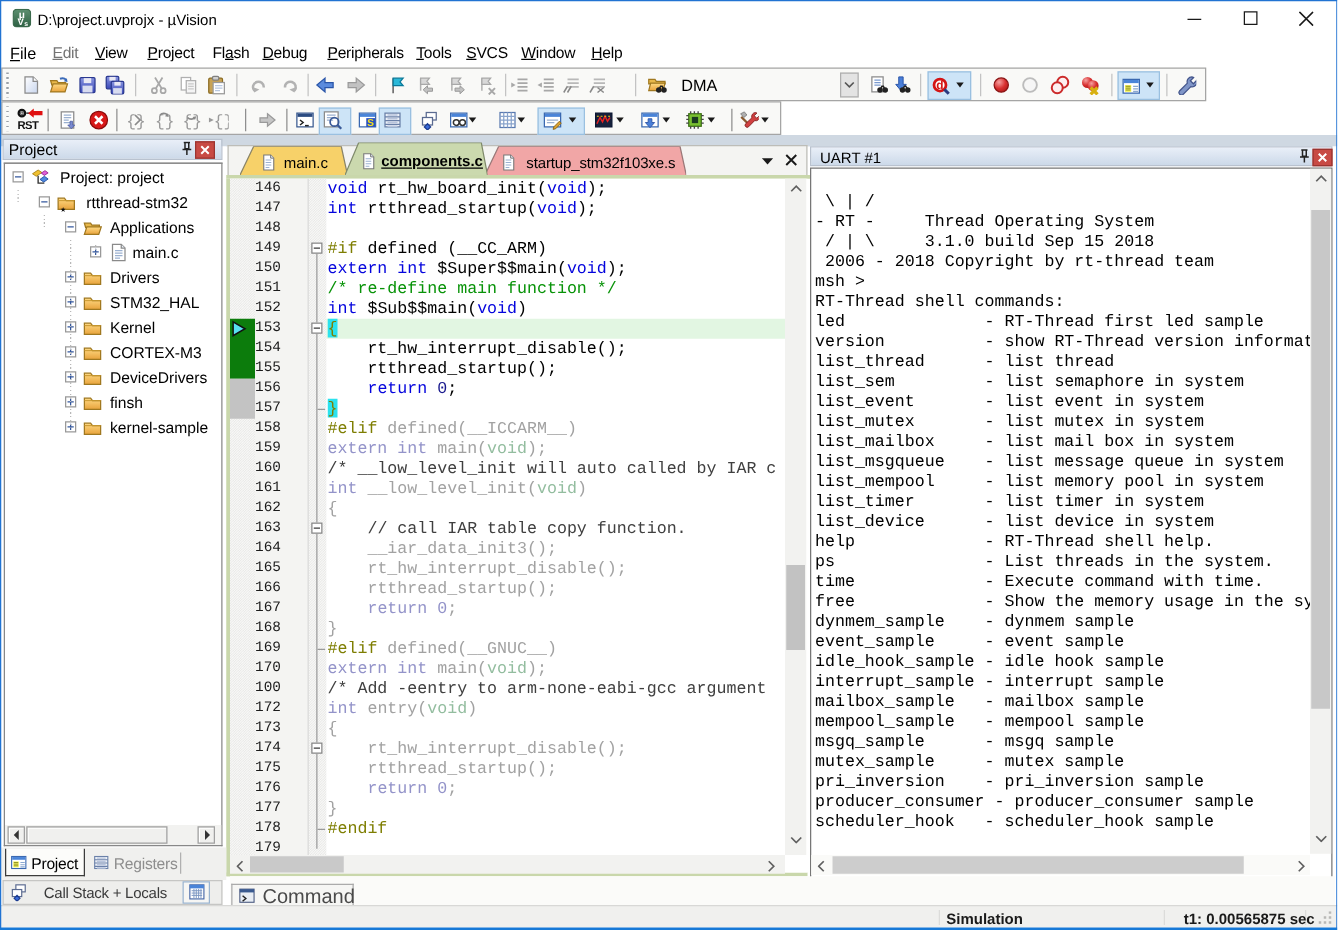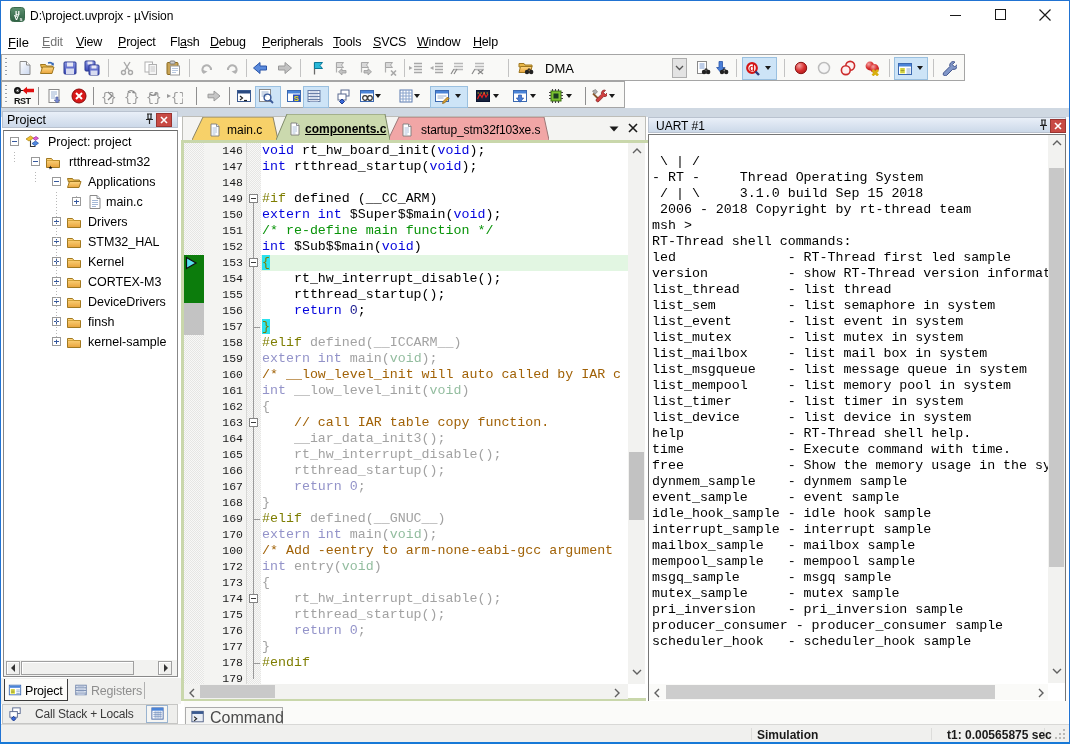--- a/index.html
+++ b/index.html
@@ -19,21 +19,21 @@
 .pm.plus b{position:absolute;left:3px;top:1px;width:1px;height:5px;background:#35589e}
 .fold{position:absolute;width:9px;height:9px;background:#fff;border:1px solid #848484}
 .fold i{position:absolute;left:1px;top:3px;width:5px;height:1px;background:#3a3a3a}
 .cl{height:16px;white-space:pre}
 .k{color:#0404dd}
 .c{color:#089308}
 .p{color:#7e7e02}
 .gy{color:#a2a2a2}
 .gk{color:#9393c9}
 .gv{color:#93bd9f}
-.gc{color:#a16207}
+.gc{color:#404040}
 .br{color:#7e7e02;background:#2be2ee}
 .n{color:#1a1a8e}
 </style>
 </head>
 <body>
 <div id="page">
 
 <div class="abs" style="left:0;top:0;width:1070px;height:30px;background:#fff"></div>
 <svg class="abs" style="left:10px;top:7px" width="15" height="15" viewBox="0 0 15 15">
       <defs>
@@ -536,21 +536,21 @@
     </svg>
 <div class="abs" style="left:184px;top:143px;width:462px;height:555px;background:#fff"></div>
 <div class="abs" style="left:184px;top:143px;width:20px;height:541px;background:#f8f8f7;background-image:linear-gradient(45deg,#e6e6e4 25%,transparent 25%,transparent 75%,#e6e6e4 75%),linear-gradient(45deg,#e6e6e4 25%,transparent 25%,transparent 75%,#e6e6e4 75%);background-size:2px 2px;background-position:0 0,1px 1px;"></div>
 <div class="abs" style="left:204px;top:143px;width:42px;height:541px;background:#f4f4f2"></div>
 <div class="abs" style="left:246px;top:143px;width:15px;height:541px;background:#f8f8f7;background-image:linear-gradient(45deg,#e6e6e4 25%,transparent 25%,transparent 75%,#e6e6e4 75%),linear-gradient(45deg,#e6e6e4 25%,transparent 25%,transparent 75%,#e6e6e4 75%);background-size:2px 2px;background-position:0 0,1px 1px;border-left:1px solid #d8d8d6"></div>
 <div class="abs" style="left:184px;top:255px;width:20px;height:48px;background:#0c7c0c"></div>
 <div class="abs" style="left:184px;top:303px;width:20px;height:32px;background:#c3c3c3"></div>
 <svg class="abs" style="left:185px;top:256px" width="13" height="14">
       <path d="M1.5 1.5 L11 7 L1.5 12.5z" fill="#58e0f0" stroke="#111" stroke-width="1.2"></path>
     </svg>
-<div class="abs mono" style="left:204px;top:143px;width:39px;text-align:right;font-size:11.5px;line-height:16px;color:#1a1a1a">
+<div class="abs mono" style="left:204px;top:143px;width:39px;font-size:11.5px;line-height:16px;color:#1a1a1a">
       <div class="cl">146</div>
       <div class="cl">147</div>
       <div class="cl">148</div>
       <div class="cl">149</div>
       <div class="cl">150</div>
       <div class="cl">151</div>
       <div class="cl">152</div>
       <div class="cl">153</div>
       <div class="cl">154</div>
       <div class="cl">155</div>
@@ -670,20 +670,21 @@
       <div class="cl">list_thread      - list thread</div>
       <div class="cl">list_sem         - list semaphore in system</div>
       <div class="cl">list_event       - list event in system</div>
       <div class="cl">list_mutex       - list mutex in system</div>
       <div class="cl">list_mailbox     - list mail box in system</div>
       <div class="cl">list_msgqueue    - list message queue in system</div>
       <div class="cl">list_mempool     - list memory pool in system</div>
       <div class="cl">list_timer       - list timer in system</div>
       <div class="cl">list_device      - list device in system</div>
       <div class="cl">help             - RT-Thread shell help.</div>
+      <div class="cl">ps               - List threads in the system.</div>
       <div class="cl">time             - Execute command with time.</div>
       <div class="cl">free             - Show the memory usage in the system.</div>
       <div class="cl">dynmem_sample    - dynmem sample</div>
       <div class="cl">event_sample     - event sample</div>
       <div class="cl">idle_hook_sample - idle hook sample</div>
       <div class="cl">interrupt_sample - interrupt sample</div>
       <div class="cl">mailbox_sample   - mailbox sample</div>
       <div class="cl">mempool_sample   - mempool sample</div>
       <div class="cl">msgq_sample      - msgq sample</div>
       <div class="cl">mutex_sample     - mutex sample</div>

